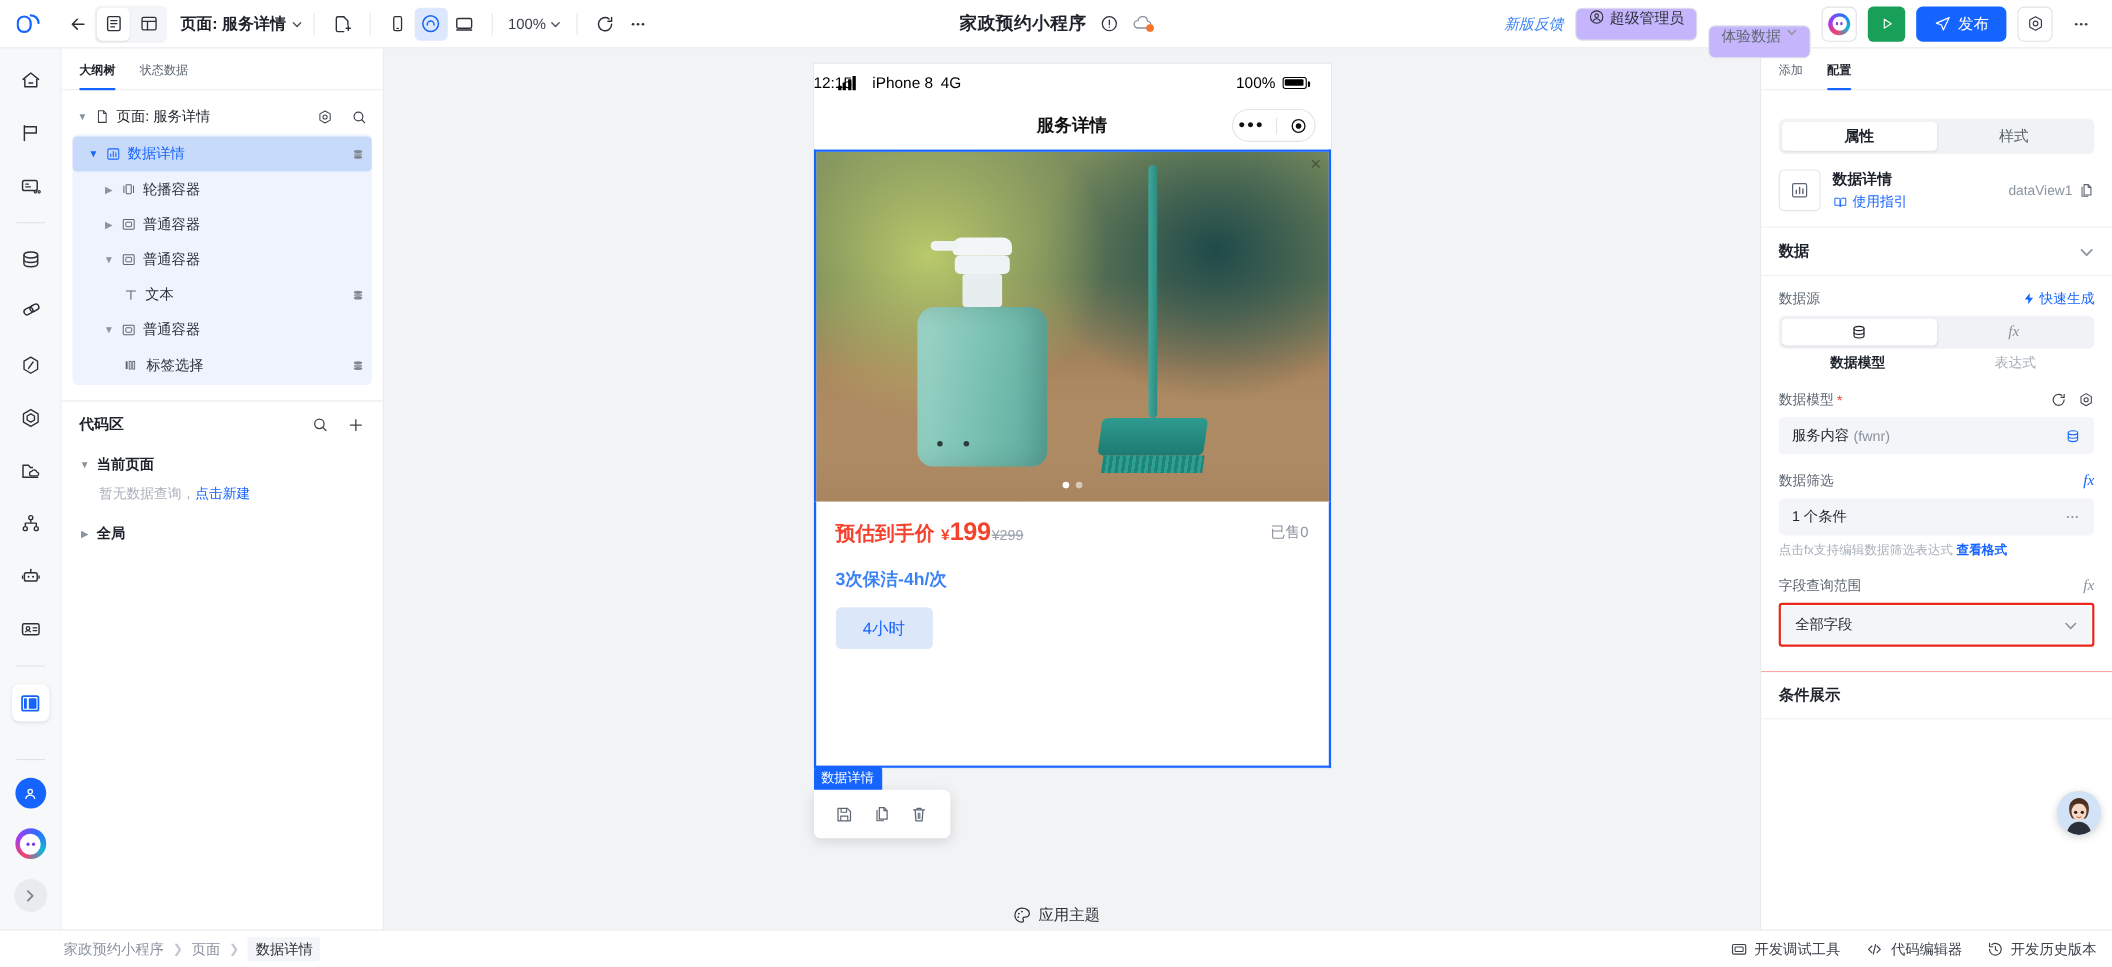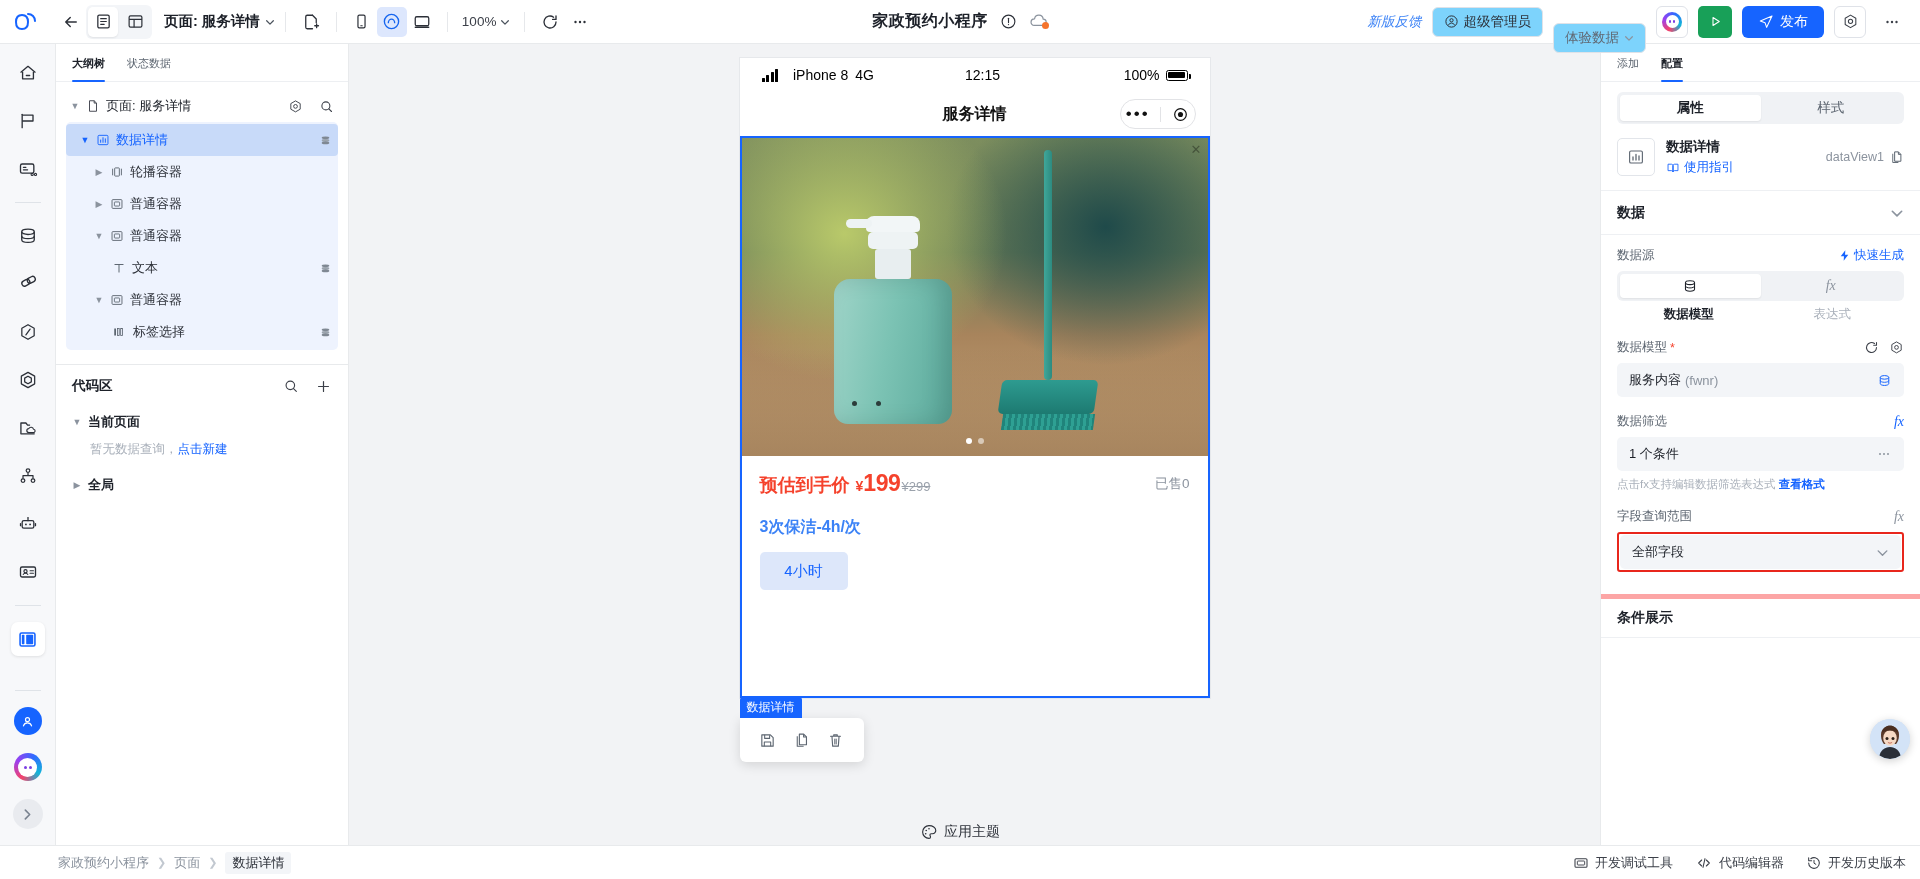--- a/index.html
+++ b/index.html
@@ -39,22 +39,22 @@
   }
   .app-title {
     position: absolute; left: 0; right: 0; margin: auto; width: max-content;
     font-size: 16px; font-weight: 700; color: #1d2129; letter-spacing: .5px;
     display: flex; align-items: center; gap: 12px; pointer-events: none;
   }
   .app-title .ti { pointer-events: auto; cursor: pointer; display:flex; align-items:center; }
   .tb-right { margin-left: auto; display: flex; align-items: center; gap: 10px; padding-right: 12px; }
   .link-green { color: #3b82f6; font-size: 13.5px; cursor: pointer; white-space: nowrap; font-style: italic; }
   .pill {
-    height: 30px; border: 1px solid #dfe2e8; border-radius: 6px; background: #7dd3fc;
-    display: flex; align-items: center; gap: 5px; padding: 0 11px;
+    height: 30px; border: 1px solid #dfe2e8; border-radius: 6px; background: #c4b5fd;
+    display: flex; gap: 5px; padding: 0 11px;
     font-size: 13.5px; color: #2c3038; cursor: pointer; white-space: nowrap;
   }
   .pill.muted { color: #606873; margin-top: 32px; }
   .btn-publish {
     height: 32px; background: #1664ff; color: #fff; border-radius: 6px;
     display: flex; align-items: center; gap: 6px; padding: 0 16px;
     font-size: 14px; cursor: pointer; white-space: nowrap; font-weight: 500;
   }
   .btn-sq {
     width: 32px; height: 32px; border-radius: 6px; border: 1px solid #dfe2e8; background: #fff;
@@ -143,21 +143,21 @@
     position: absolute; left: 50%; transform: translateX(-50%); top: 14px;
     width: 470px; background: #fff; box-shadow: 0 0 0 1px #e6e8eb;
   }
   .ph-status {
     height: 34px; display: flex; align-items: center; padding: 0 22px;
     font-size: 14px; color: #000; font-family: "Liberation Sans", sans-serif;
   }
   .ph-status .sig { display: flex; align-items: flex-end; gap: 1.5px; margin-right: 8px; }
   .ph-status .sig i { display: block; width: 3px; background: #000; border-radius: .5px; }
   .ph-status .left { display: flex; align-items: center; gap: 7px; }
-  .ph-status .mid { position: absolute; left: 16px; right: 0; text-align: center; pointer-events: none; }
+  .ph-status .mid { position: absolute; left: 0; right: 0; pointer-events: none; }
   .ph-status .right { margin-left: auto; display: flex; align-items: center; gap: 6px; }
   .batt { width: 22px; height: 11px; border: 1.5px solid #000; border-radius: 2.5px; position: relative; }
   .batt::after { content:""; position:absolute; right:-4px; top:3px; width:2px; height:5px; background:#000; border-radius:0 1px 1px 0; }
   .batt i { position: absolute; inset: 1.2px; background: #000; border-radius: 1px; display:block; }
   .ph-nav { height: 44px; display: flex; align-items: center; justify-content: center; position: relative; }
   .ph-nav .title { font-size: 16px; font-weight: 600; color: #111; }
   .ph-nav .caps {
     position: absolute; right: 14px; top: 50%; transform: translateY(-50%);
     width: 76px; height: 30px; border: 1px solid #e2e3e6; border-radius: 15px;
     display: flex; align-items: center; justify-content: space-around; background: #fff;
@@ -215,21 +215,21 @@
   }
   .float-actions .fa { width: 28px; height: 28px; display: flex; align-items: center; justify-content: center; color: #5c6570; cursor: pointer; border-radius: 4px; }
 
   
   .rightpanel {
     width: 320px; background: #fff; border-left: 1px solid #e8eaec;
     display: flex; flex-direction: column; flex: none; position: relative;
   }
   .rp-scroll { flex: 1; overflow: hidden; }
   .seg2 {
-    margin: 10px 16px 0; background: #f0f2f5; border-radius: 6px; padding: 3px;
+    margin: 26px 16px 0; background: #f0f2f5; border-radius: 6px; padding: 3px;
     display: flex; height: 32px;
   }
   .seg2 .s {
     flex: 1; display: flex; align-items: center; justify-content: center;
     font-size: 13.5px; color: #5c6570; border-radius: 4px; cursor: pointer;
   }
   .seg2 .s.on { background: #fff; color: #1d2129; font-weight: 700; box-shadow: 0 1px 2px rgba(0,0,0,.07); }
   .comp-row { display: flex; align-items: center; gap: 11px; padding: 14px 16px; border-bottom: 1px solid #eef0f3; }
   .comp-ico {
     width: 38px; height: 38px; border: 1px solid #e2e5ea; border-radius: 5px;
@@ -979,21 +979,21 @@
               <span>全部字段</span>
               <span class="tail gray">
                 <svg width="13" height="13" viewBox="0 0 12 12" fill="none">
                   <path d="M2 4.5L6 8.5l4-4" stroke="currentColor" stroke-width="1.3" stroke-linecap="round" stroke-linejoin="round"></path>
                 </svg>
               </span>
             </div>
           </div>
         </div>
 
-        <div class="sec-head" style="margin-top:22px;border-top:5px solid #fca5a5;">
+        <div class="sec-head" style="margin-top:22px;border-top:1px solid #fca5a5;">
           <span class="t">条件展示</span>
         </div>
       </div>
 
       <div class="avatar-fab">
         <svg width="40" height="40" viewBox="0 0 40 40">
           <circle cx="20" cy="20" r="20" fill="#d3e3f7"></circle>
           <path d="M20 7c6 0 9 4 9 9 0 5-2 8-3 9H14c-1-1-3-4-3-9 0-5 3-9 9-9z" fill="#5b3a2a"></path>
           <ellipse cx="20" cy="19" rx="6.8" ry="7.8" fill="#f6d9c4"></ellipse>
           <path d="M11.5 14c1.5-5 5-7.5 8.5-7.5S27 9 28.5 14c-2-1.5-4-2.5-8.5-2.5S13.5 12.5 11.5 14z" fill="#4a2e20"></path>

